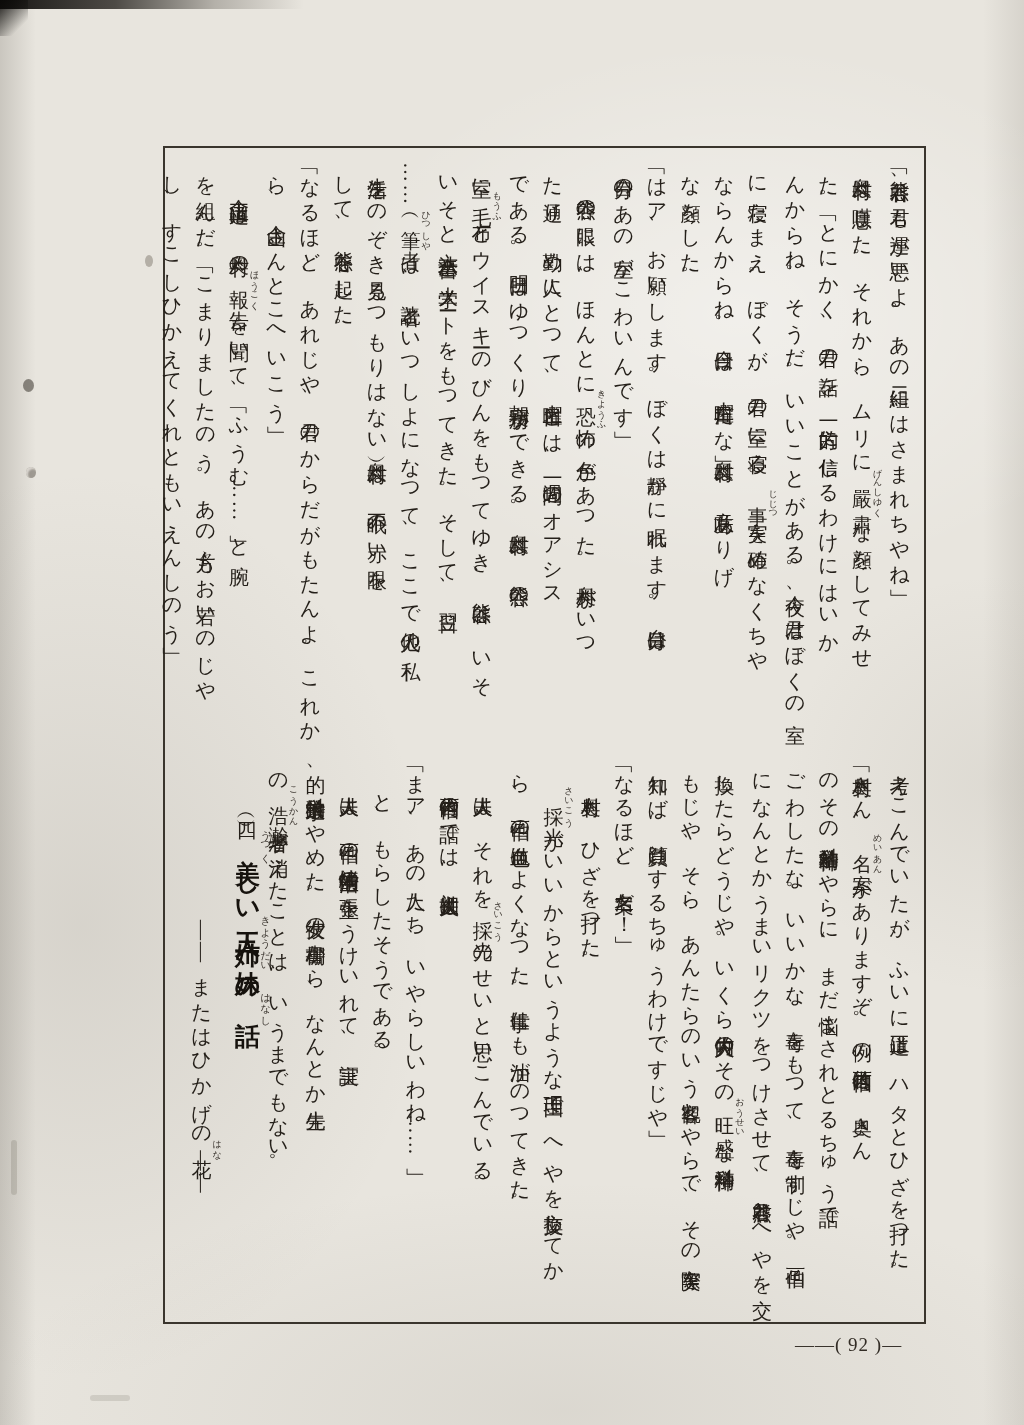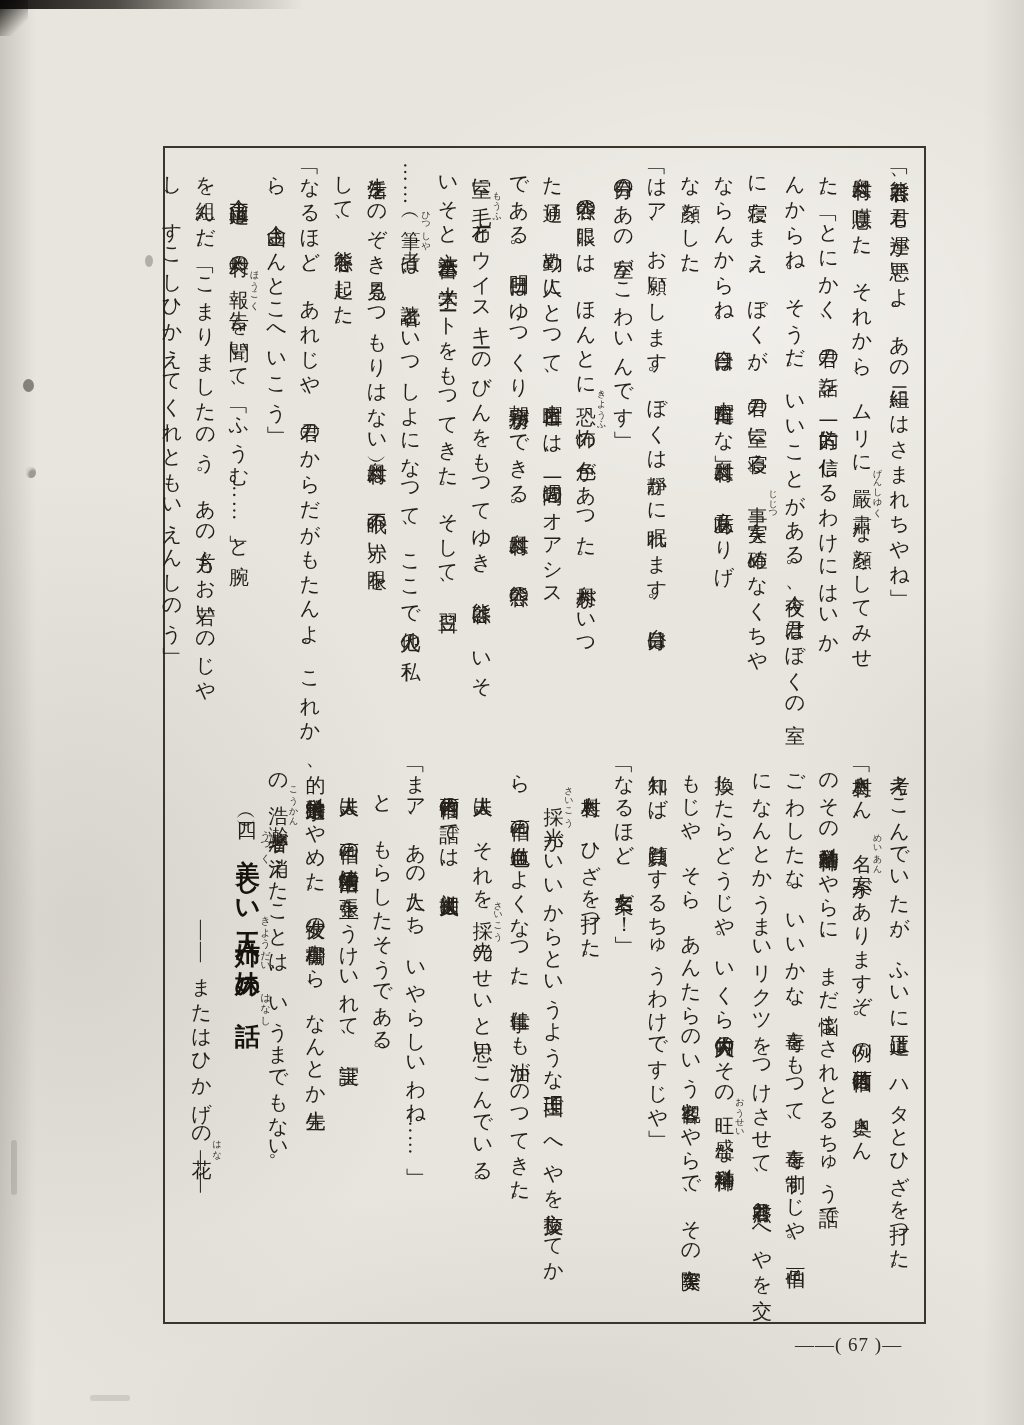--- a/index.html
+++ b/index.html
@@ -132,15 +132,15 @@
       <div class="col">ら、画伯の血色はよくなつた。仕事にも油がのつてきた。</div>
       <div class="col i1">夫人は、それを<ruby>採光<rt>さいこう</rt></ruby>のせいと思いこんでいる。</div>
       <div class="col i1">竹内画伯の話では、初世夫人は、</div>
       <div class="col">「まア、あの人たち、いやらしいわね……」</div>
       <div class="col i1">と、もらしたそうである。</div>
       <div class="col i1">夫人は、画伯の情緒的生活の主張をうけいれて、実証</div>
       <div class="col">的、科学的追求はやめた。彼女の書棚から、なんとか先生</div>
       <div class="col">の<ruby>浩瀚<rt>こうかん</rt></ruby>著者が消えたことは、いうまでもない。</div>
     </div>
 
-  <div class="folio">――( 67 )―</div>
+  <div class="folio">――( 92 )―</div>
 
 </div>
 
 </body></html>

